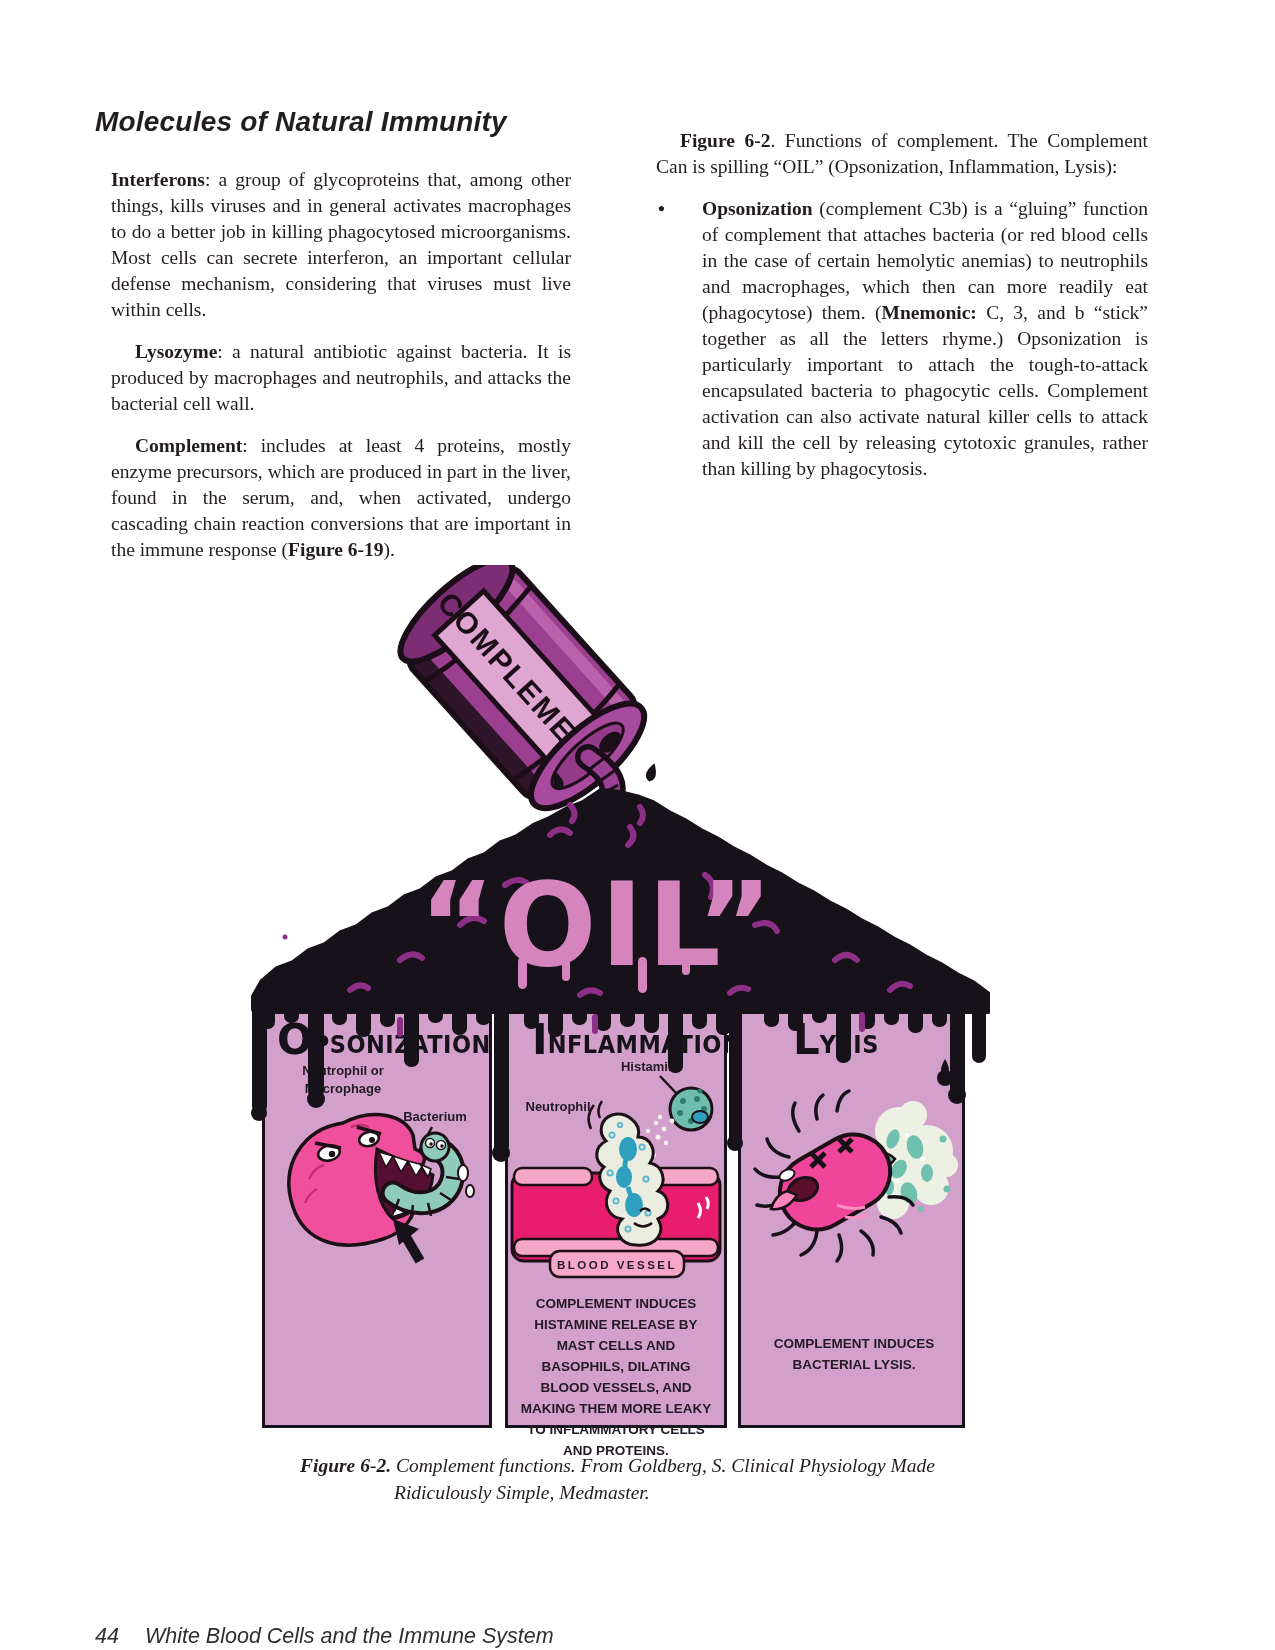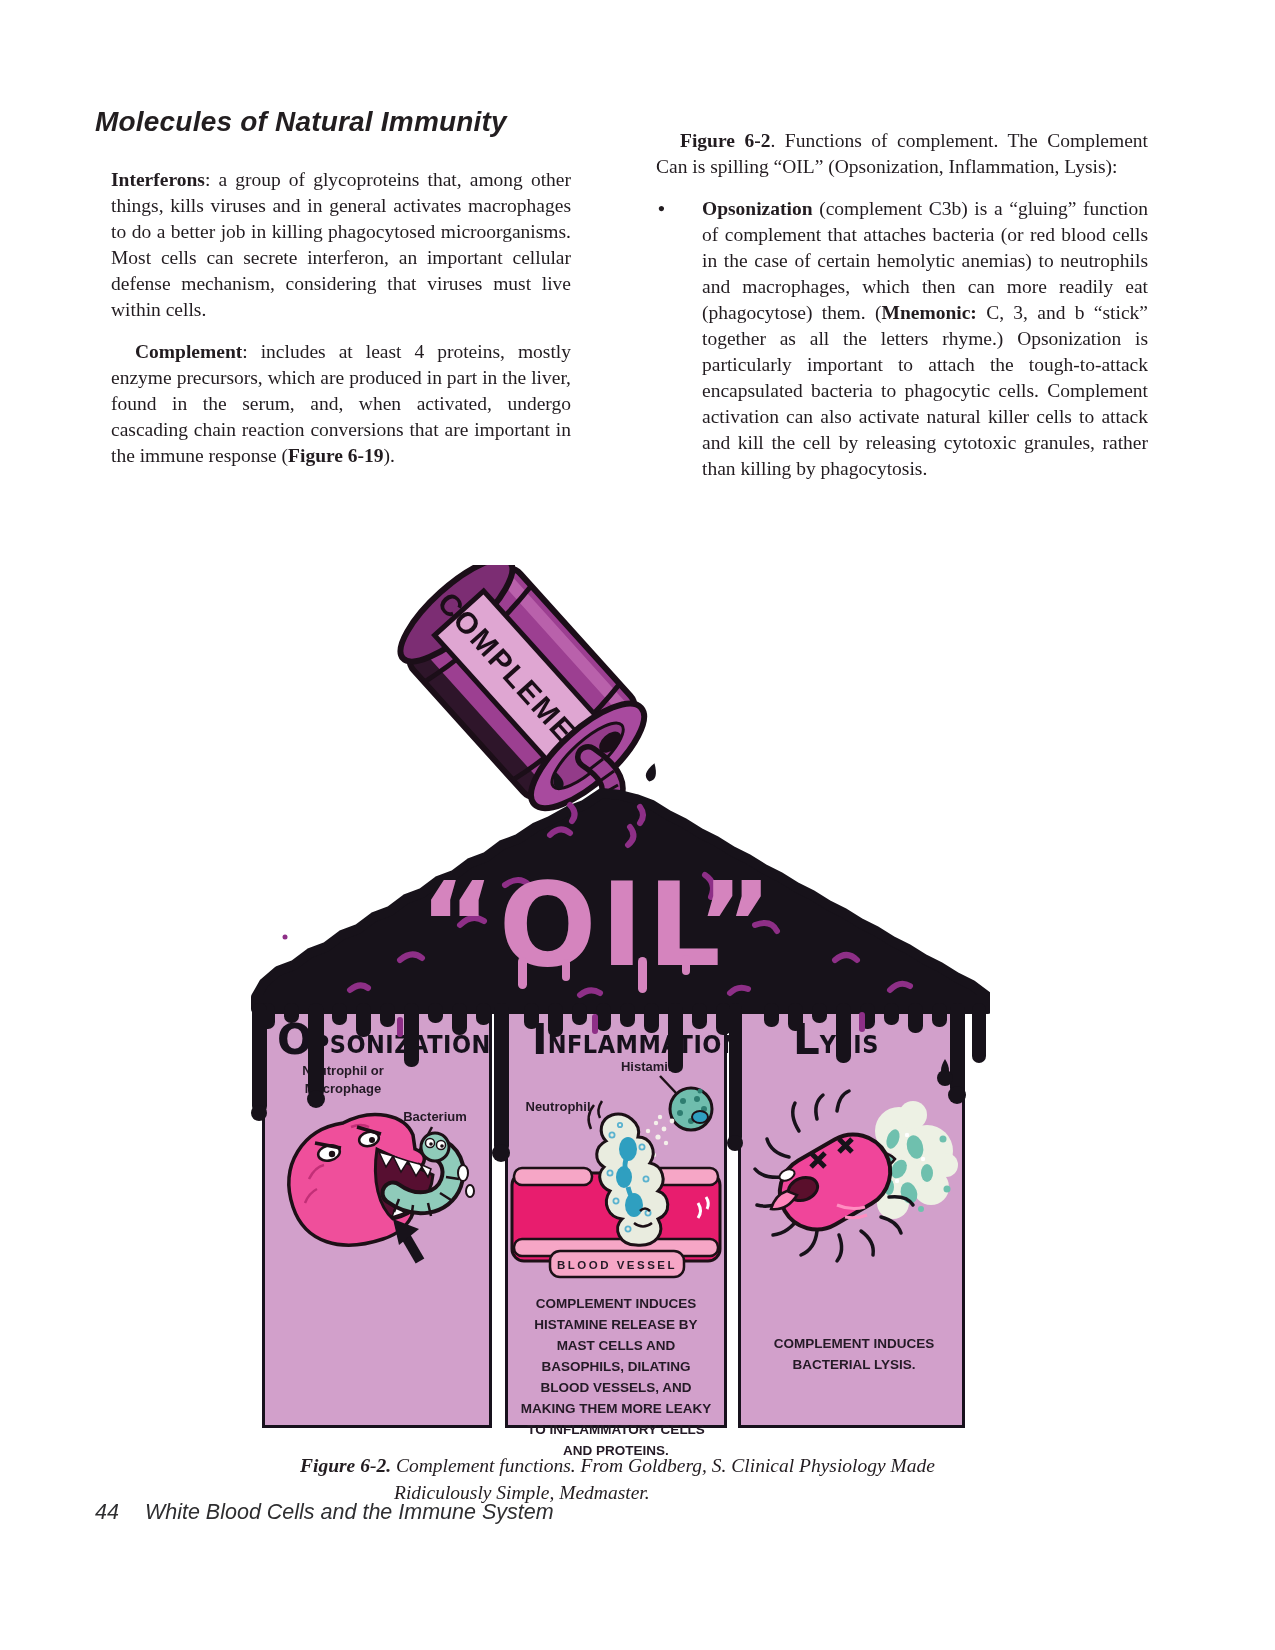--- a/index.html
+++ b/index.html
@@ -50,37 +50,38 @@
   .cap-3 { top:330px;padding-left:16px; }
   .oil-overlay { position:absolute; left:0; top:0; z-index:3; pointer-events:none; }
   
   .fig-caption {
     position:absolute; left:300px; top:1452px; width:556px;
     font-style:italic; font-size:19.5px; line-height:27px; color:#221c20;
     padding-left:94px; text-indent:-94px;
   }
   .fig-caption .figlabel { font-weight:bold; }
   .page-footer {
-    position:absolute; left:95px; top:1500px; display:flex; gap:26px;
+    position:absolute; left:95px; top:1624px; display:flex; gap:26px;
     font-family:"Liberation Sans", sans-serif; font-style:italic;
     font-size:21.5px; color:#2e2e30;
   }
   
   .lbl  { font:bold 13px "Liberation Sans", sans-serif; fill:#241a26; }
   .vlbl { font:bold 11.5px "Liberation Sans", sans-serif; letter-spacing:2.5px; fill:#241a26; }
   .canlbl { font:bold 30px "Liberation Sans", sans-serif; letter-spacing:2px; fill:#1b0e18; }
   .oilword { font:bold 115px "DejaVu Sans", sans-serif; letter-spacing:4px; fill:#d584be; }
 </style>
 </head>
 <body>
 
 <div class="page-title">Molecules of Natural Immunity</div>
 
 <div class="col left-col">
   <p><span class="lead">Interferons</span><span>: a group of glycoproteins that, among other things, kills viruses and in general activates macrophages to do a better job in killing phagocytosed microorganisms. Most cells can secrete interferon, an important cellular defense mechanism, considering that viruses must live within cells.</span></p>
+  <p class="indent"><span class="lead">Lysozyme</span><span>: a natural antibiotic against bacteria. It is produced by macrophages and neutrophils, and attacks the bacterial cell wall.</span></p>
   <p class="indent"><span class="lead">Complement</span><span>: includes at least 4 proteins, mostly enzyme precursors, which are produced in part in the liver, found in the serum, and, when activated, undergo cascading chain reaction conversions that are important in the immune response (</span><span class="lead">Figure 6-19</span><span>).</span></p>
 </div>
 
 <div class="col right-col">
   <p class="indent"><span class="lead">Figure 6-2</span><span>. Functions of complement. The Complement Can is spilling “OIL” (Opsonization, Inflammation, Lysis):</span></p>
   <div class="bullet-list">
     <span class="bullet-dot">•</span>
     <p><span class="lead">Opsonization</span><span> (complement C3b) is a “gluing” function of complement that attaches bacteria (or red blood cells in the case of certain hemolytic anemias) to neutrophils and macrophages, which then can more readily eat (phagocytose) them. (</span><span class="lead">Mnemonic:</span><span> C, 3, and b “stick” together as all the letters rhyme.) Opsonization is particularly important to attach the tough-to-attack encapsulated bacteria to phagocytic cells. Complement activation can also activate natural killer cells to attack and kill the cell by releasing cytotoxic granules, rather than killing by phagocytosis.</span></p>
   </div>
 </div>

